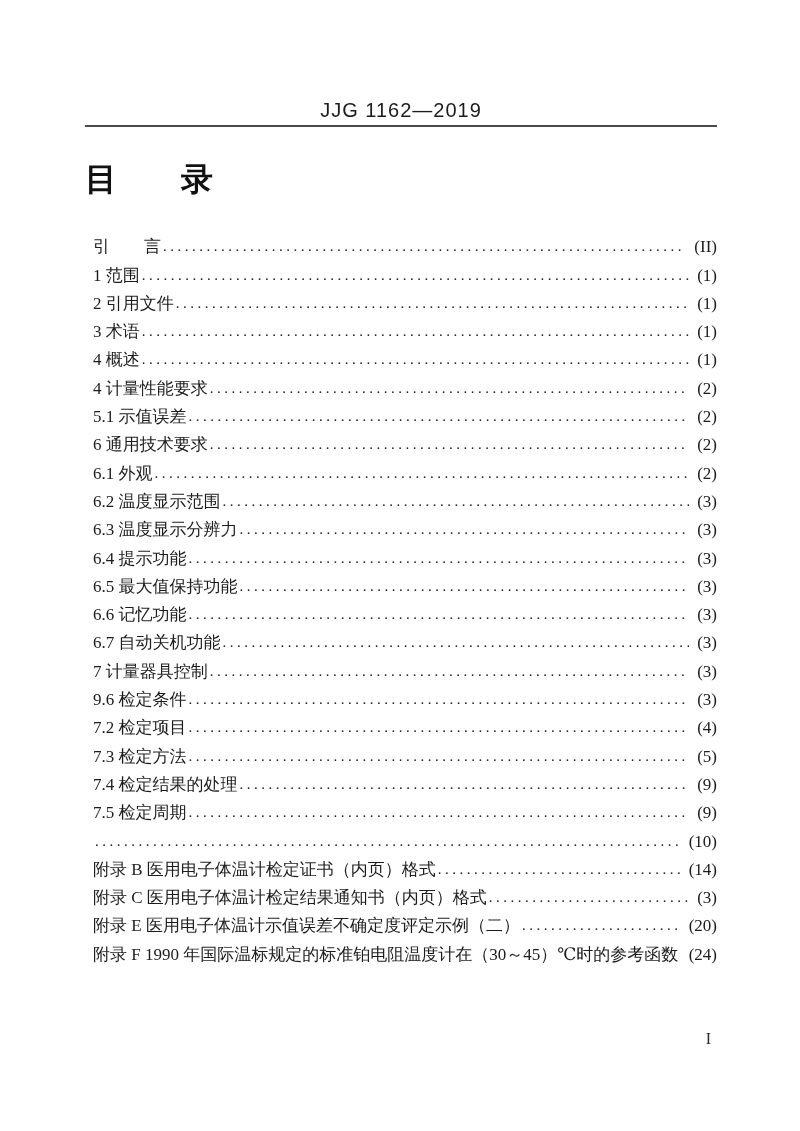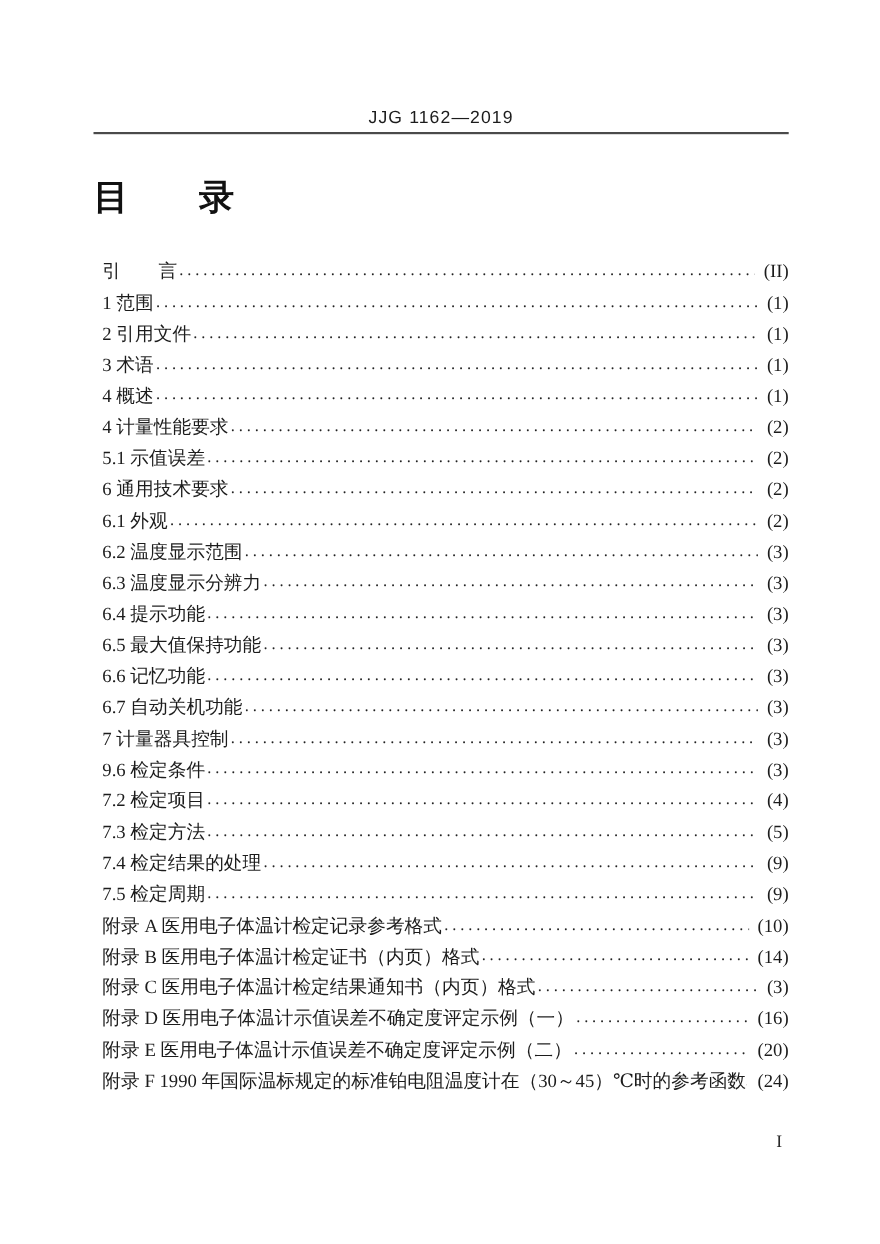--- a/index.html
+++ b/index.html
@@ -14,21 +14,21 @@
     font-family: "Liberation Serif", "DejaVu Serif", serif;
     overflow: hidden;
   }
   .header {
     position: absolute;
     top: 99px;
     left: 85px;
     width: 632px;
     text-align: center;
     font-family: "Liberation Sans", "DejaVu Sans", sans-serif;
-    font-size: 16px;
+    font-size: 20px;
     letter-spacing: 1px;
     color: #1c1c1c;
     border-bottom: 2px solid #4a4a4a;
     padding-bottom: 3px;
   }
   .doc-title {
     position: absolute;
     top: 161px;
     left: 85px;
     width: 632px;
@@ -218,42 +218,36 @@
     <span class="toc-page">(9)</span>
   </div>
 
   <div class="toc-row">
     <span class="toc-label">7.5 检定周期</span>
     <span class="toc-leader"></span>
     <span class="toc-page">(9)</span>
   </div>
 
   <div class="toc-row">
-    <span class="toc-label">附录 A 医用电子体温计检定记录参考格式</span>
     <span class="toc-leader"></span>
     <span class="toc-page">(10)</span>
   </div>
 
   <div class="toc-row">
     <span class="toc-label">附录 B 医用电子体温计检定证书（内页）格式</span>
     <span class="toc-leader"></span>
     <span class="toc-page">(14)</span>
   </div>
 
   <div class="toc-row">
     <span class="toc-label">附录 C 医用电子体温计检定结果通知书（内页）格式</span>
     <span class="toc-leader"></span>
     <span class="toc-page">(3)</span>
   </div>
 
-  <div class="toc-row">
-    <span class="toc-label">附录 D 医用电子体温计示值误差不确定度评定示例（一）</span>
-    <span class="toc-leader"></span>
-    <span class="toc-page">(16)</span>
-  </div>
 
   <div class="toc-row">
     <span class="toc-label">附录 E 医用电子体温计示值误差不确定度评定示例（二）</span>
     <span class="toc-leader"></span>
     <span class="toc-page">(20)</span>
   </div>
 
   <div class="toc-row">
     <span class="toc-label">附录 F 1990 年国际温标规定的标准铂电阻温度计在（30～45）℃时的参考函数表</span>
     <span class="toc-leader"></span>

